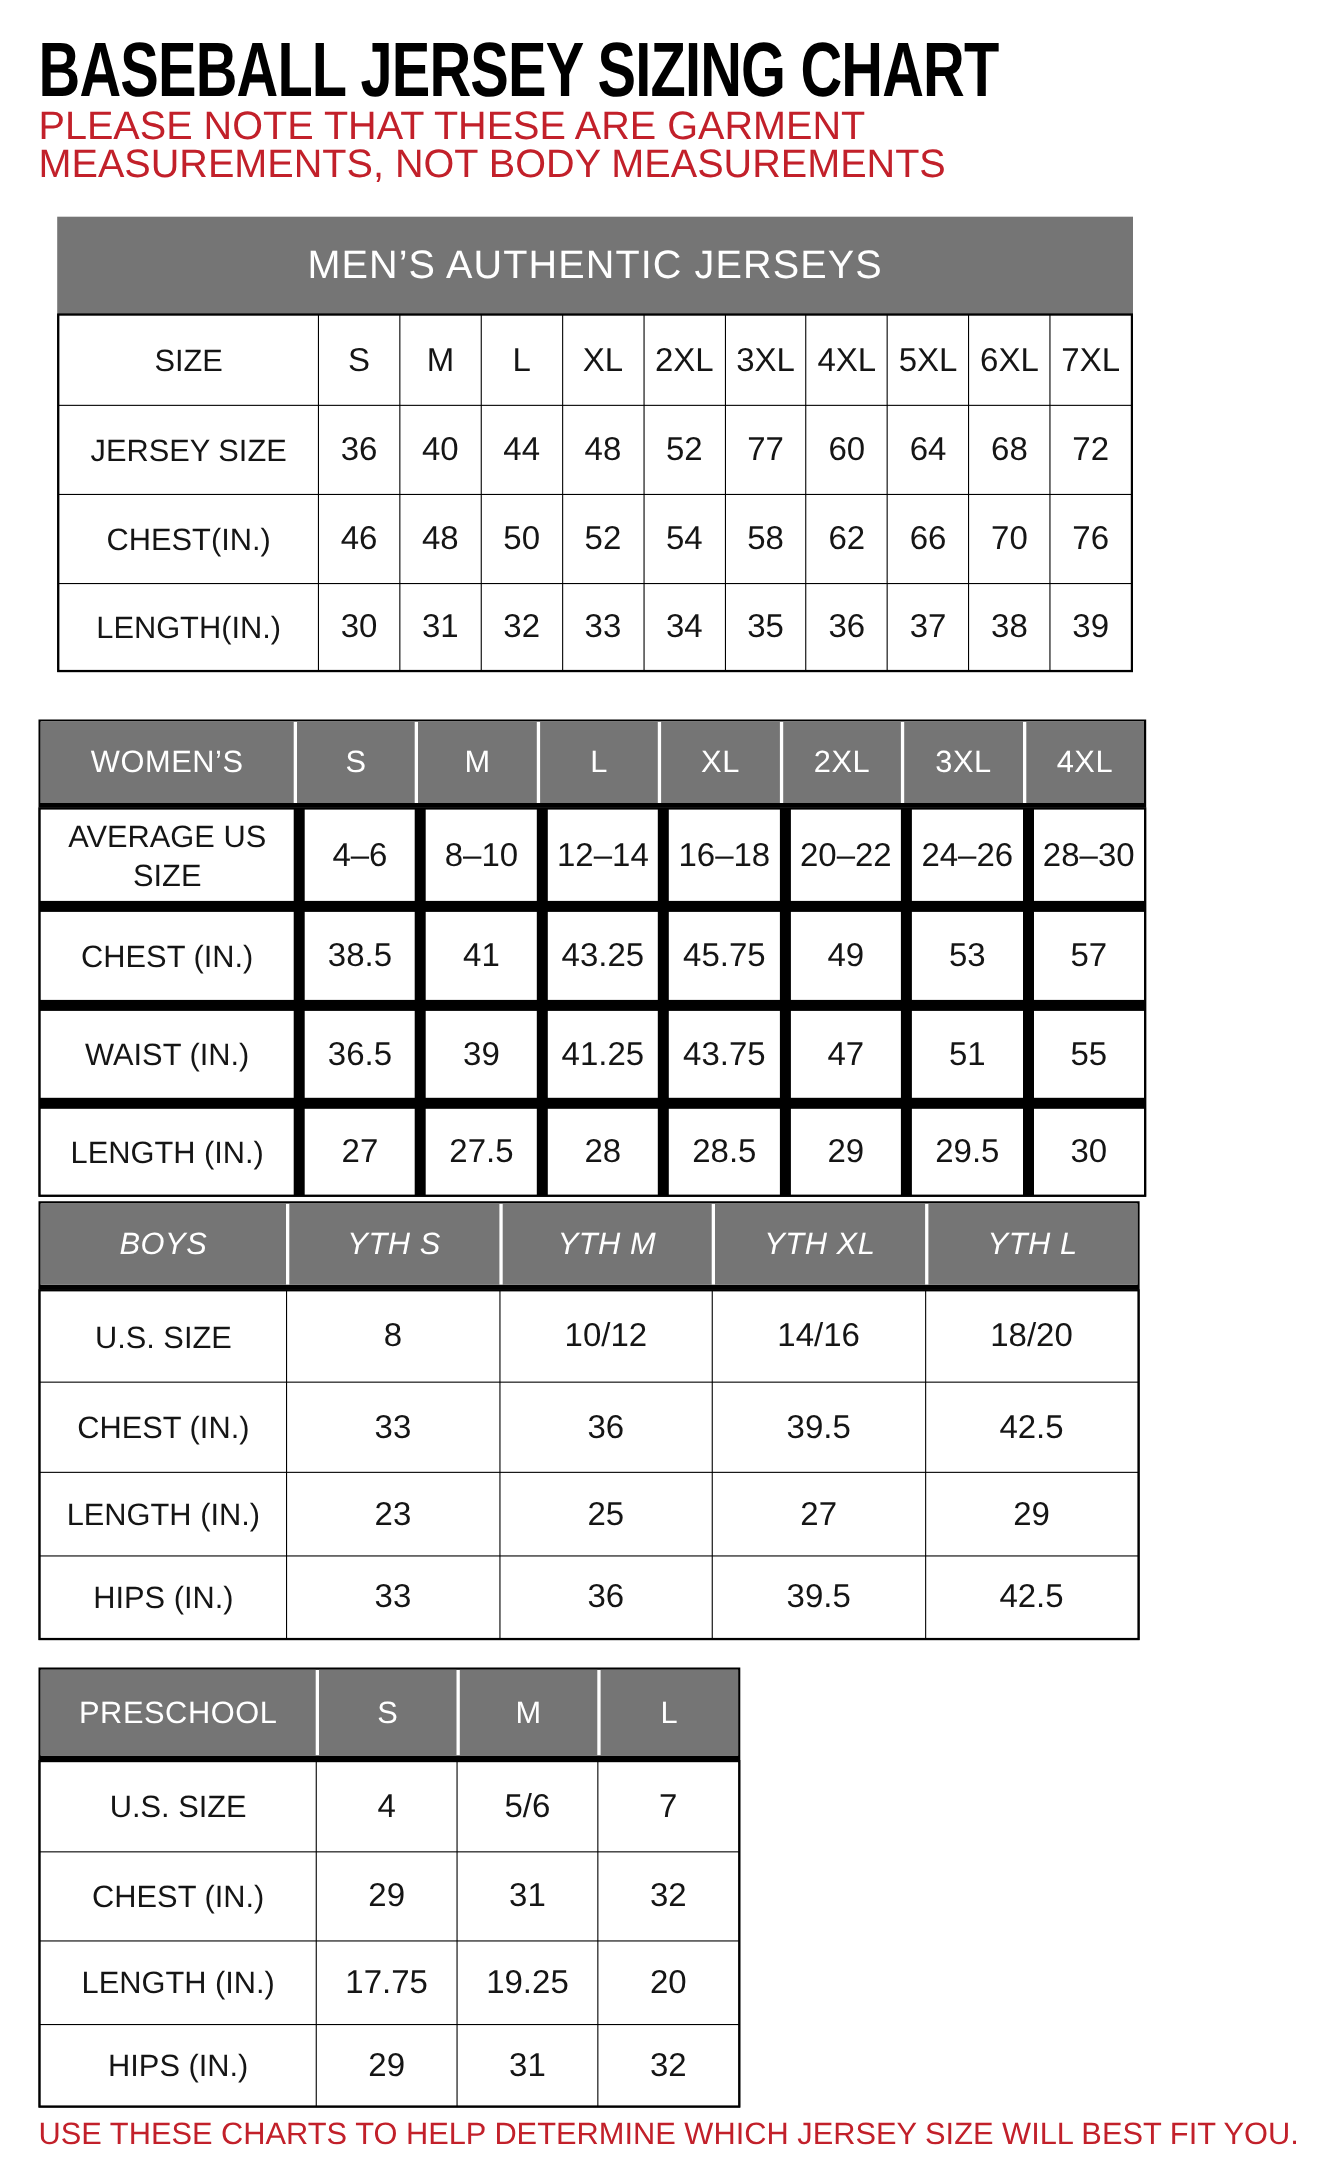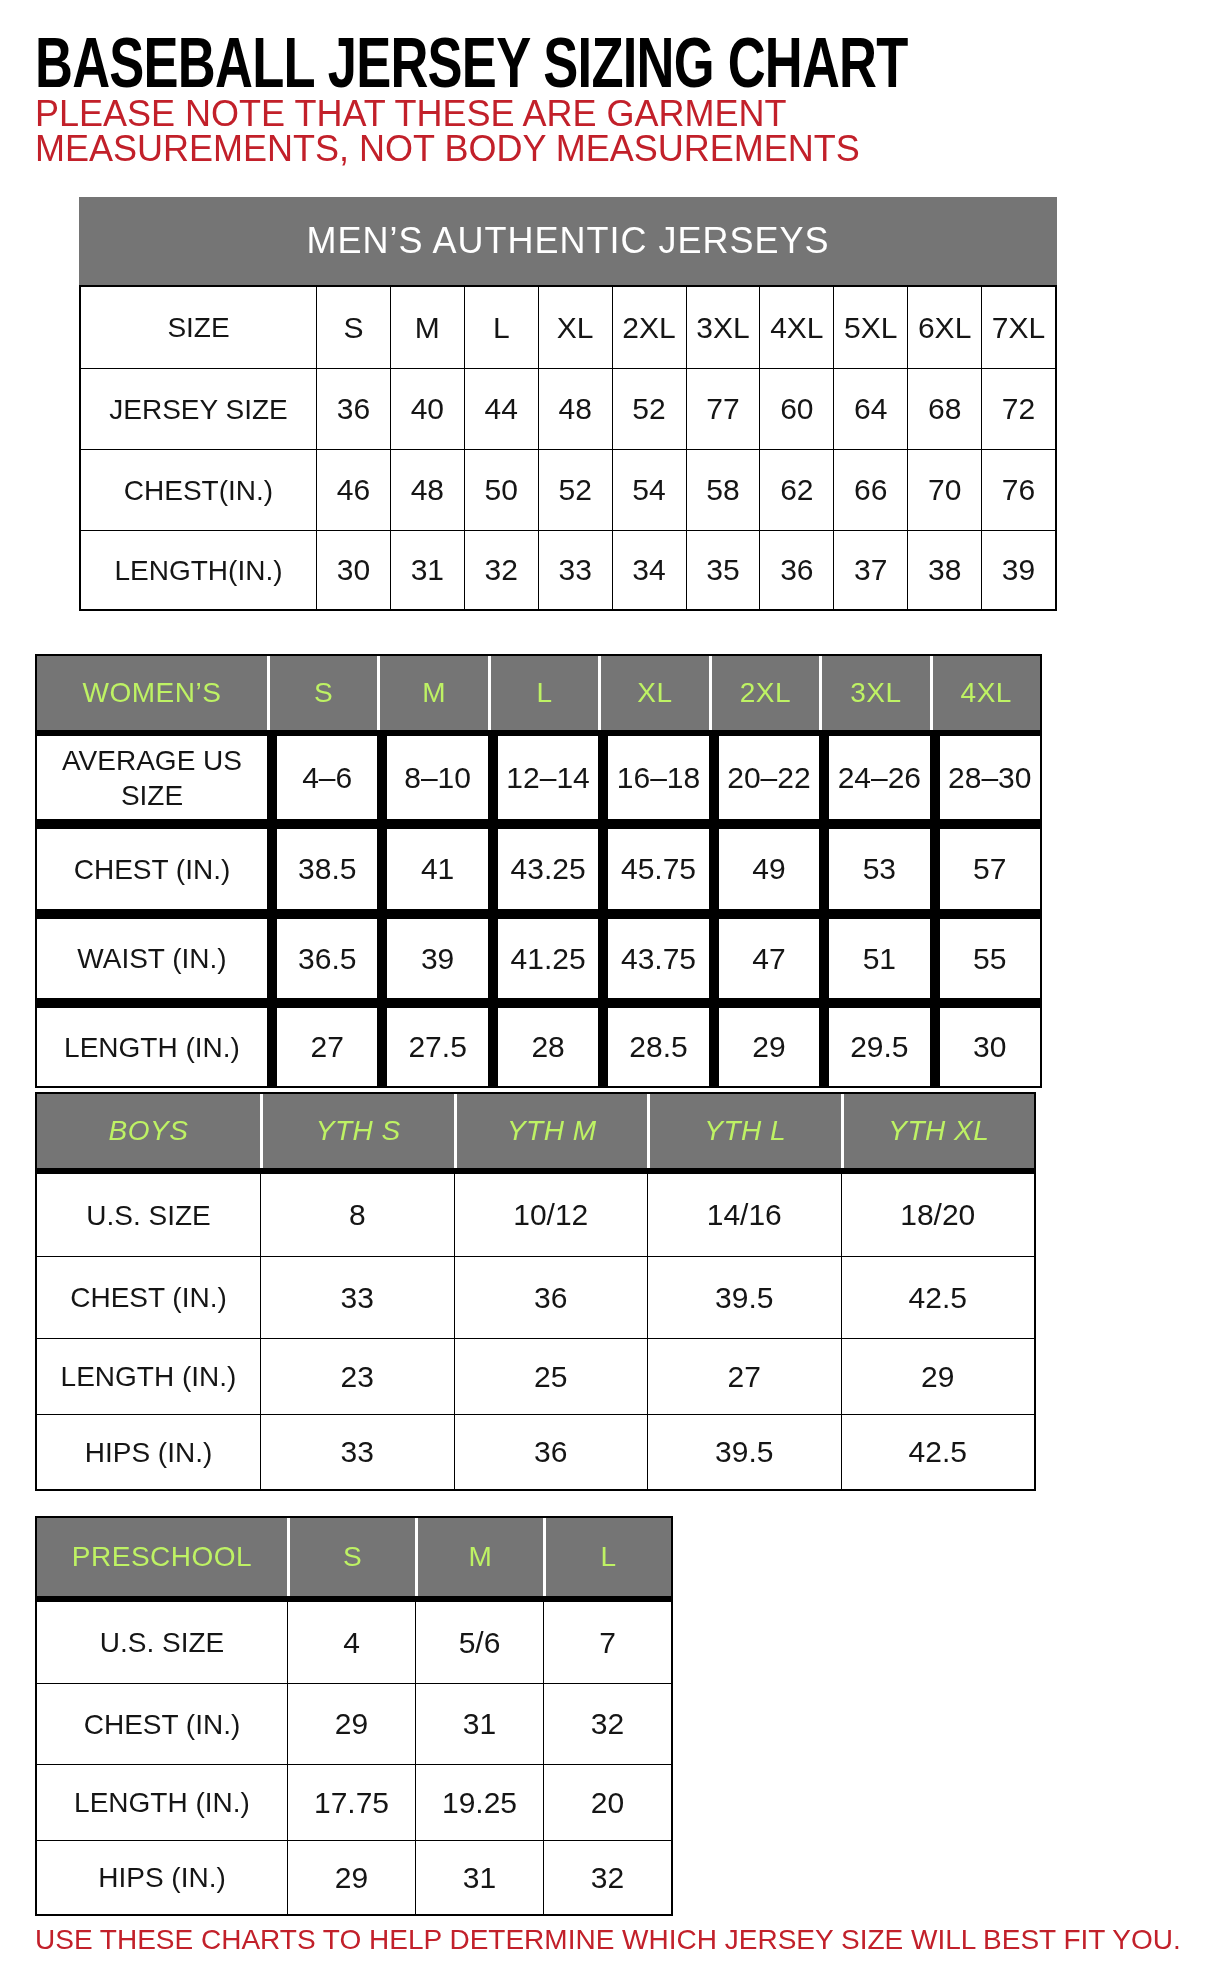--- a/index.html
+++ b/index.html
@@ -41,21 +41,21 @@
   }
   .footer{
     position:absolute;
     left:35px; top:1924px;
     font-size:28px;
     color:var(--red);
     white-space:nowrap;
     font-weight:400;
   }
   .tbl{position:absolute;}
-  .t-mens{left:51px;top:197px;width:1006px;padding-left:28px;}
+  .t-mens{left:24px;top:197px;width:1006px;padding-left:28px;}
   .t-womens{left:35px;top:654px;width:1007px;}
   .t-boys{left:35px;top:1092px;width:1001px;}
   .t-preschool{left:35px;top:1516px;width:638px;}
 
   .banner{
     height:88px;
     background:var(--gray);
     color:#ffffff;
     display:flex;align-items:center;justify-content:center;
     font-size:36px;
@@ -66,21 +66,21 @@
     gap:3px;
     background:#ffffff;
     border:2px solid var(--line);
     border-bottom:4px solid var(--line);
   }
   .t-womens .hdr-row{grid-template-columns:230px repeat(7,1fr);height:80px;}
   .t-boys .hdr-row{grid-template-columns:223px repeat(4,1fr);height:80px;font-style:italic;}
   .t-preschool .hdr-row{grid-template-columns:250px repeat(3,1fr);height:84px;}
   .hcell{
     background:var(--gray);
-    color:#bef264;
+    color:#ffffff;
     display:flex;align-items:center;justify-content:center;
     font-size:28px;
     letter-spacing:0.5px;
   }
   .tbody{
     display:grid;
     gap:1px;
     background:var(--line);
     border:2px solid var(--line);
   }
@@ -201,22 +201,22 @@
         <div class="cell value-cell">29.5</div>
         <div class="cell value-cell">30</div>
       </div>
   </section>
 
   <section class="tbl t-boys">
     <div class="hdr-row">
         <div class="hcell hlabel">BOYS</div>
         <div class="hcell">YTH S</div>
         <div class="hcell">YTH M</div>
+        <div class="hcell">YTH XL</div>
         <div class="hcell">YTH L</div>
-        <div class="hcell">YTH XL</div>
       </div>
     <div class="tbody">
         <div class="cell label-cell">U.S. SIZE</div>
         <div class="cell value-cell">8</div>
         <div class="cell value-cell">10/12</div>
         <div class="cell value-cell">14/16</div>
         <div class="cell value-cell">18/20</div>
         <div class="cell label-cell">CHEST (IN.)</div>
         <div class="cell value-cell">33</div>
         <div class="cell value-cell">36</div>

